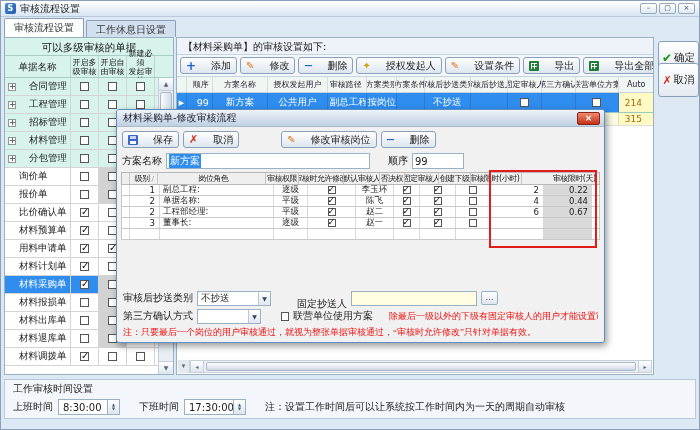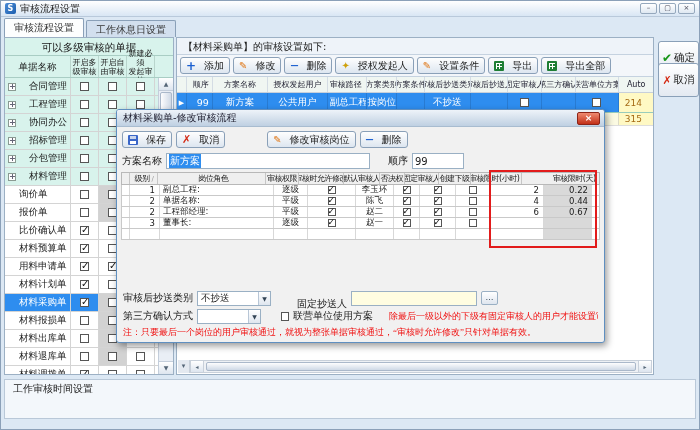--- a/index.html
+++ b/index.html
@@ -46,21 +46,21 @@
   .cb.checked::after{content:"✓";position:absolute;top:-3px;left:0px;font-size:10px;color:#111;font-weight:bold;}
   .lp-scroll{position:absolute;top:40px;right:0;width:15px;bottom:0;background:#e9eef5;border-left:1px solid #c4cedb;}
   .sc-arr{height:13px;border-bottom:1px solid #c4cedb;background:linear-gradient(#fff,#dde5ef);
     font-size:6px;text-align:center;line-height:12px;color:#567;}
   .sc-arr.up::before{content:"▲";} .sc-arr.down::before{content:"▼";}
   .sc-arr.bottom{position:absolute;bottom:0;left:0;right:0;border-top:1px solid #c4cedb;border-bottom:none;}
   .sc-thumb{position:absolute;top:14px;left:1px;right:1px;height:56px;background:linear-gradient(90deg,#fdfdfe,#cfd9e6);border:1px solid #aab8ca;border-radius:2px;}
   .right-panel{position:absolute;left:175px;top:36px;width:478px;height:338px;background:#fff;border:1px solid #9cb0c4;overflow:hidden;}
   .rp-title{height:17px;line-height:17px;padding-left:6px;background:#eef3f9;border-bottom:1px solid #c5d2e0;font-size:10px;}
   .rp-toolbar{height:22px;display:flex;align-items:center;gap:3px;padding:0 3px;background:#f3f6fa;border-bottom:1px solid #c5d2e0;}
-  .btn{display:inline-flex;align-items:center;gap:8px;padding:0 5px;height:17px;border:1px solid #8aa0b8;
+  .btn{display:inline-flex;align-items:center;gap:15px;padding:0 5px;height:17px;border:1px solid #8aa0b8;
     border-radius:3px;background:linear-gradient(#fefefe,#dde6f0);font-size:10px;white-space:nowrap;color:#222;}
   .ic{display:inline-block;font-style:normal;}
   .ic-add{color:#1b5fd0;font-weight:bold;font-size:12px;line-height:10px;}.ic-add::before{content:"+";}
   .ic-del{color:#1b5fd0;font-weight:bold;font-size:11px;line-height:8px;}.ic-del::before{content:"—";font-size:8px;}
   .ic-mod{color:#e07818;font-size:10px;}.ic-mod::before{content:"✎";}
   .ic-auth{color:#cfa00a;font-size:10px;}.ic-auth::before{content:"✦";}
   .ic-exp{width:10px;height:10px;background:#1e7e34;border-radius:1px;position:relative;}
   .ic-exp::after{content:"";position:absolute;inset:2px;background:
      linear-gradient(#fff 1px,transparent 1px) 0 0/100% 3px,
      linear-gradient(90deg,#fff 1px,transparent 1px) 0 0/3px 100%;}
@@ -201,66 +201,51 @@
           <div class="cbcell">
             <span class="cb"></span>
           </div>
           <div class="cbcell">
             <span class="cb"></span>
           </div>
         </div>
       <div class="lp-row group">
           <div class="lp-name">
             <span class="expand"></span>
-            <span>协同办公</span>
+            <span>招标管理</span>
           </div>
           <div class="cbcell">
             <span class="cb"></span>
           </div>
           <div class="cbcell">
             <span class="cb"></span>
           </div>
           <div class="cbcell">
             <span class="cb"></span>
           </div>
         </div>
       <div class="lp-row group">
           <div class="lp-name">
             <span class="expand"></span>
-            <span>招标管理</span>
+            <span>材料管理</span>
           </div>
           <div class="cbcell">
             <span class="cb"></span>
           </div>
           <div class="cbcell">
             <span class="cb"></span>
           </div>
           <div class="cbcell">
             <span class="cb"></span>
           </div>
         </div>
       <div class="lp-row group">
           <div class="lp-name">
             <span class="expand"></span>
             <span>分包管理</span>
-          </div>
-          <div class="cbcell">
-            <span class="cb"></span>
-          </div>
-          <div class="cbcell">
-            <span class="cb"></span>
-          </div>
-          <div class="cbcell">
-            <span class="cb"></span>
-          </div>
-        </div>
-      <div class="lp-row group">
-          <div class="lp-name">
-            <span class="expand"></span>
-            <span>材料管理</span>
           </div>
           <div class="cbcell">
             <span class="cb"></span>
           </div>
           <div class="cbcell">
             <span class="cb"></span>
           </div>
           <div class="cbcell">
             <span class="cb"></span>
           </div>
@@ -522,20 +507,33 @@
       <i class="ic ic-ok"></i>
       <span>确定</span>
     </div>
   <div class="side-btn" style="top:62px;">
       <i class="ic ic-x"></i>
       <span>取消</span>
     </div>
 
   <div class="worktime">
     <div class="lbl">工作审核时间设置</div>
+    <div class="wt-row">
+      <span class="lbl">上班时间</span>
+      <span class="tfield">
+          <span class="val">8:30:00</span>
+          <span class="spin"></span>
+        </span>
+      <span class="lbl" style="margin-left:14px;">下班时间</span>
+      <span class="tfield">
+          <span class="val">17:30:00</span>
+          <span class="spin"></span>
+        </span>
+      <span class="lbl" style="margin-left:14px;">注：设置工作时间后可以让系统按工作时间内为一天的周期自动审核</span>
+    </div>
   </div>
 
   <div class="modal">
     <div class="m-title">材料采购单-修改审核流程</div>
     <div class="m-close"></div>
     <div class="m-toolbar">
       <span class="btn">
           <i class="ic ic-save"></i>
           <span>保存</span>
         </span>

